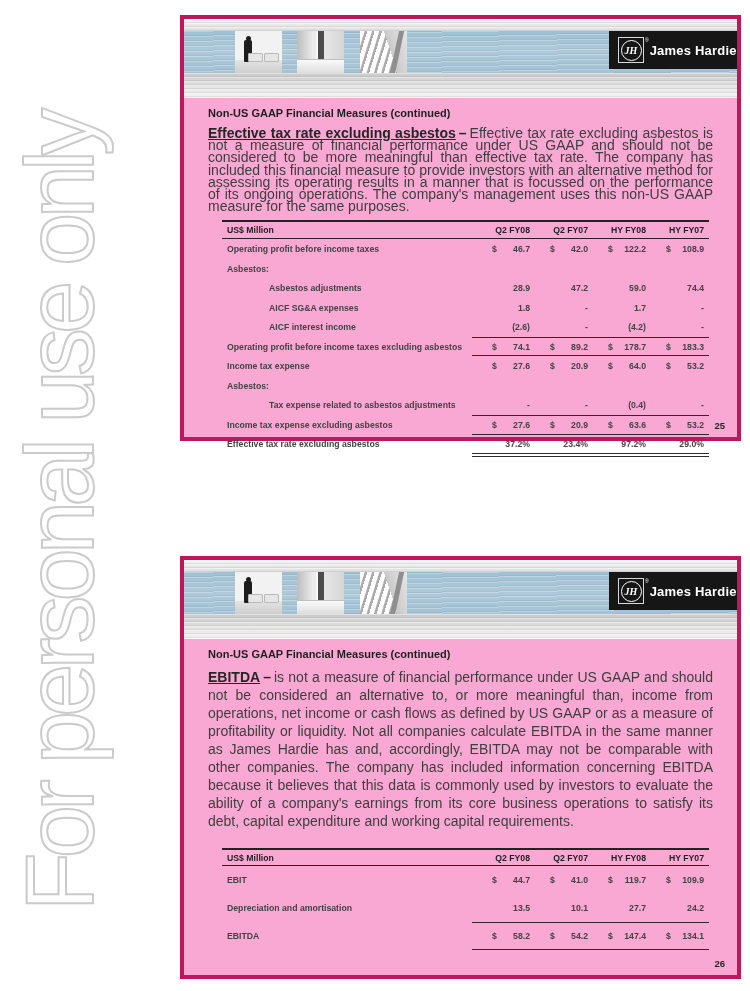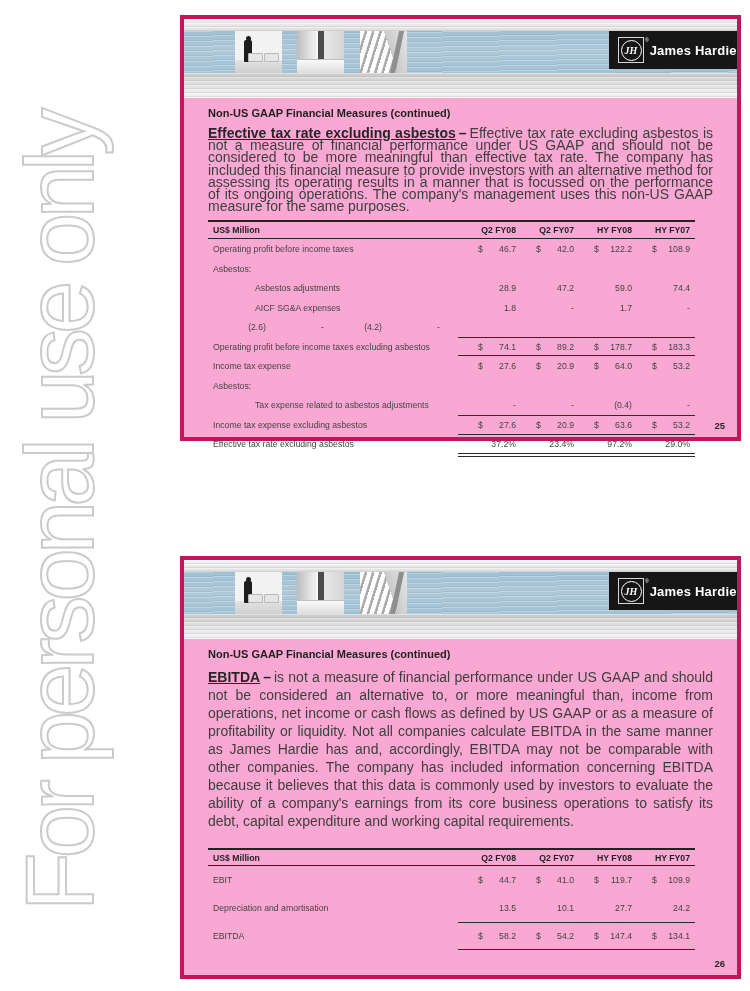--- a/index.html
+++ b/index.html
@@ -73,22 +73,22 @@
   .content{position:relative;padding:0 24px 0 23px;color:#3e3e3e;}
   h1.slide-title{font-size:11px;font-weight:bold;color:#1f1f1f;margin:9px 0 8px 1px;}
   .para{font-size:14px;line-height:12.2px;text-align:justify;margin:0 0 8px 1px;color:#3e3e3e;}
   .slide2 .para{line-height:18px;margin-bottom:18px;}
   .lead{font-weight:bold;text-decoration:underline;color:#262626;}
   .dash{font-weight:bold;margin:0 3px;color:#262626;}
   .pageno{position:absolute;right:12px;bottom:6px;font-size:9.5px;font-weight:bold;color:#262626;}
   .slide{position:absolute;}
   .slide .pageno{position:absolute;}
   
-  .ftable{width:487px;font-size:8.7px;color:#434343;margin-left:1px;}
-  .trow{display:flex;align-items:stretch;min-height:19.5px;}
+  .ftable{width:487px;font-size:8.7px;color:#434343;margin-left:15px;}
+  .trow{display:flex;align-items:stretch;min-height:19.5px;font-weight:bold;}
   .t2 .trow{min-height:28px;}
   .thead{
     border-top:2px solid #222222;border-bottom:1.5px solid #222222;
     font-weight:bold;color:#222222;min-height:16px;
   }
   .t2 .thead{min-height:15px;}
   .lbl{flex:0 0 250px;display:flex;align-items:center;padding-left:5px;box-sizing:border-box;}
   .lbl.ind{padding-left:47px;text-align:center;}
   .vals{flex:1 1 auto;display:flex;align-items:center;}
   .vcell{flex:0 0 58px;width:58px;display:flex;justify-content:flex-end;align-items:center;box-sizing:border-box;}
@@ -188,20 +188,21 @@
         <div class="trow">
           <div class="lbl ind">AICF SG&amp;A expenses</div>
           <div class="vals">
             <div class="vcell">1.8</div>
             <div class="vcell">-</div>
             <div class="vcell">1.7</div>
             <div class="vcell">-</div>
           </div>
         </div>
         <div class="trow">
+          <div class="lbl ind">AICF interest income</div>
           <div class="vals">
             <div class="vcell">(2.6)</div>
             <div class="vcell">-</div>
             <div class="vcell">(4.2)</div>
             <div class="vcell">-</div>
           </div>
         </div>
         <div class="trow">
           <div class="lbl">Operating profit before income taxes excluding asbestos</div>
           <div class="vals rt rb">

